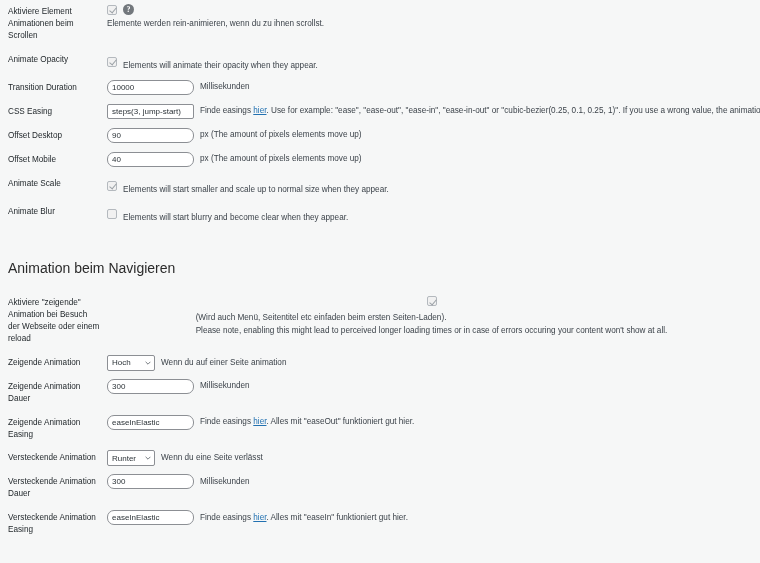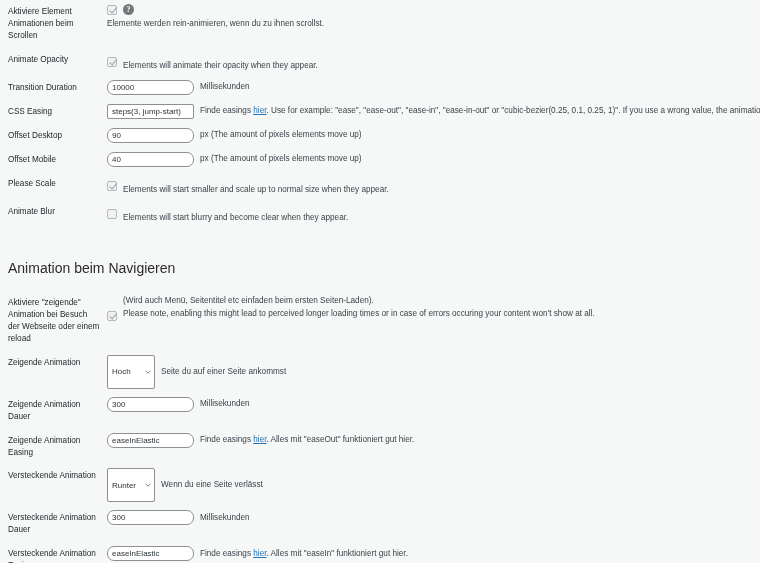--- a/index.html
+++ b/index.html
@@ -41,37 +41,37 @@
   }
   td.row-field {
     padding: 4px 4px 4px 0;
     font-size: 8.2px;
     line-height: 1.5;
     color: #3a3f45;
     vertical-align: top;
   }
 
   .field-line { display: flex; align-items: center; gap: 6px; }
-  .field-line.top { align-items: flex-end; }
+  .field-line.top { align-items: center; flex-direction: column; }
 
   input.text-input {
     height: 15px;
     border: 1px solid #8c8f94;
     background: #fff;
     border-radius: 2px;
     font-family: "Liberation Sans", sans-serif;
     font-size: 8px;
     color: #2c3338;
     padding: 0 4px;
     outline: none;
   }
   input.w-md { width: 87px; border-radius: 7px; }
 
   select.select-input {
-    height: 34px;
+    height: 16px;
     width: 48px;
     border: 1px solid #8c8f94;
     background: #fff;
     border-radius: 2px;
     font-family: "Liberation Sans", sans-serif;
     font-size: 8px;
     color: #2c3338;
     padding: 0 12px 0 4px;
     -webkit-appearance: none;
     -moz-appearance: none;
@@ -181,21 +181,21 @@
           <tr>
             <th class="row-label">Offset Mobile</th>
             <td class="row-field">
               <div class="field-line">
                 <input class="text-input w-md" type="text" value="40" style="">
                 <span class="inline-desc">px (The amount of pixels elements move up)</span>
               </div>
             </td>
           </tr>
           <tr>
-            <th class="row-label">Please Scale</th>
+            <th class="row-label">Animate Scale</th>
             <td class="row-field">
               <div class="field-line">
                 <span class="cbx checked"></span>
                 <span class="desc">Elements will start smaller and scale up to normal size when they appear.</span>
               </div>
             </td>
           </tr>
           <tr>
             <th class="row-label">Animate Blur</th>
             <td class="row-field">
@@ -223,21 +223,21 @@
               </div>
             </td>
           </tr>
           <tr>
             <th class="row-label">Zeigende Animation</th>
             <td class="row-field">
               <div class="field-line">
                 <span class="select-wrap"><select class="select-input"><option>Hoch</option><option>Runter</option><option>Links</option><option>Rechts</option><option>Fade</option></select><svg viewBox="0 0 10 10" class="chev">
                     <path d="M1 3 L5 7 L9 3" fill="none" stroke="#50575e" stroke-width="1.3"></path>
                   </svg></span>
-                <span class="inline-desc">Seite du auf einer Seite ankommst</span>
+                <span class="inline-desc">Wenn du auf einer Seite animation</span>
               </div>
             </td>
           </tr>
           <tr>
             <th class="row-label">Zeigende Animation Dauer</th>
             <td class="row-field">
               <div class="field-line">
                 <input class="text-input w-md" type="text" value="300" style="">
                 <span class="inline-desc">Millisekunden</span>
               </div>

